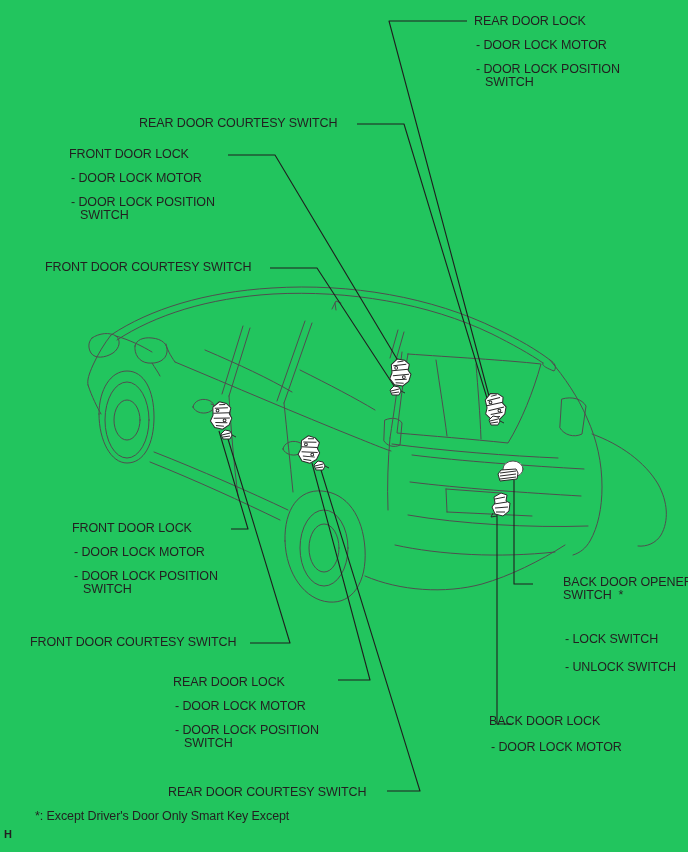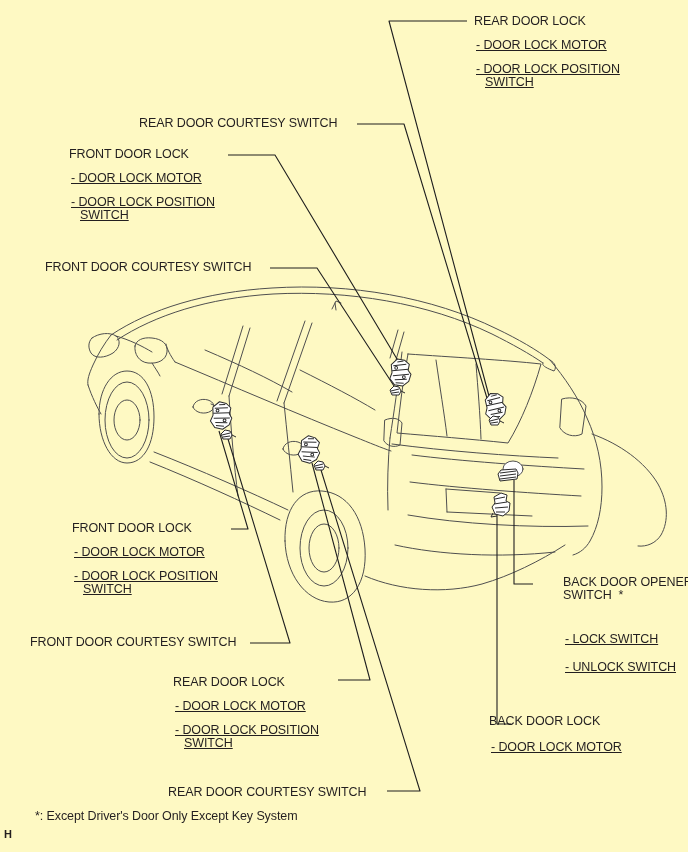--- a/index.html
+++ b/index.html
@@ -1,23 +1,23 @@
 <!DOCTYPE html>
 <html><head>
 <meta charset="utf-8">
 <style>
   html,body{margin:0;padding:0;background:#ffffff;}
   .stage{
-    position:relative;width:688px;height:852px;background:#fef9c3;
+    position:relative;width:688px;height:852px;background:#22c55e;
     font-family:"Liberation Sans",sans-serif;color:#231f20;overflow:hidden;
   }
   .car-svg{position:absolute;left:0;top:0;width:688px;height:852px;}
   .label{position:absolute;font-size:12.5px;line-height:13px;letter-spacing:-0.1px;color:#231f20;}
   .label .title{white-space:pre-wrap;}
-  .label .item{margin-top:11px;margin-left:2px;padding-left:9px;text-indent:-9px;text-decoration:underline;}
+  .label .item{margin-top:11px;margin-left:2px;padding-left:9px;text-indent:-9px;}
   .label .item.mt30{margin-top:31px;}
   .label .item.mt15{margin-top:15px;}
   .label .item.mt13{margin-top:13px;}
   .footnote{position:absolute;left:35px;top:809px;font-size:12.5px;letter-spacing:-0.1px;}
   .page-marker{position:absolute;left:4px;top:828px;font-size:11px;font-weight:bold;}
 </style>
 </head>
 <body>
 
 <div class="stage">
@@ -174,16 +174,16 @@
     <div class="title">BACK DOOR OPENER SWITCH&nbsp;&nbsp;*</div>
     <div class="item mt30">- LOCK SWITCH</div>
     <div class="item mt15">- UNLOCK SWITCH</div>
   </div>
 
   <div class="label" style="left:489px;top:715px;width:162px;">
     <div class="title">BACK DOOR LOCK</div>
     <div class="item mt13">- DOOR LOCK MOTOR</div>
   </div>
 
-  <div class="footnote">*: Except Driver's Door Only Except Key System</div>
+  <div class="footnote">*: Except Driver's Door Only Smart Key Except</div>
   <div class="page-marker">H</div>
 
 </div>
 
 </body></html>

